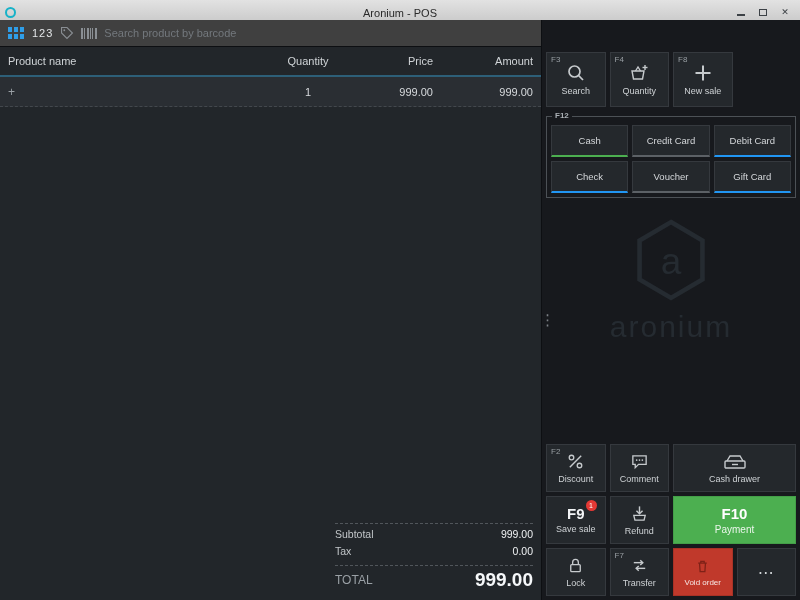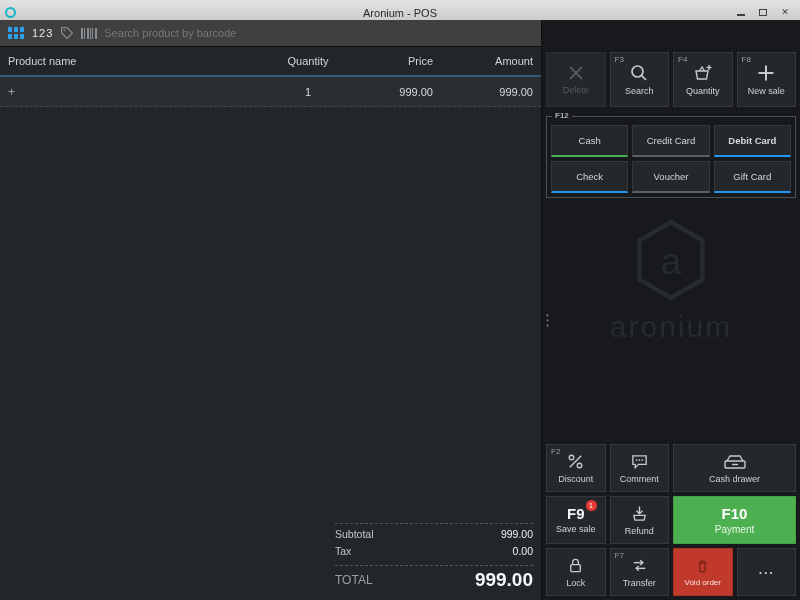--- a/index.html
+++ b/index.html
@@ -175,27 +175,20 @@
           <span class="tv">999.00</span>
         </div>
       </div>
     </div>
   </div>
 
   <div class="right">
     <div class="drag-handle">⋮</div>
 
     <div class="top-actions">
-      <div class="btn disabled">
-        <svg width="18" height="18" viewBox="0 0 18 18">
-          <line x1="3" y1="3" x2="15" y2="15" stroke="currentColor" stroke-width="2"></line>
-          <line x1="15" y1="3" x2="3" y2="15" stroke="currentColor" stroke-width="2"></line>
-        </svg>
-        <span class="blabel">Delete</span>
-      </div>
       <div class="btn">
         <span class="fkey">F3</span>
         <svg width="20" height="20" viewBox="0 0 20 20">
           <circle cx="8.5" cy="8.5" r="5.5" fill="none" stroke="currentColor" stroke-width="1.7"></circle>
           <line x1="12.7" y1="12.7" x2="17" y2="17" stroke="currentColor" stroke-width="1.7"></line>
         </svg>
         <span class="blabel">Search</span>
       </div>
       <div class="btn">
         <span class="fkey">F4</span>
@@ -215,21 +208,21 @@
         </svg>
         <span class="blabel">New sale</span>
       </div>
     </div>
 
     <div class="pay-group">
       <span class="legend">F12</span>
       <div class="pay-grid">
         <div class="pay-btn" style="border-bottom-color: rgb(76, 175, 80);">Cash</div>
         <div class="pay-btn" style="border-bottom-color: rgb(92, 97, 102);">Credit Card</div>
-        <div class="pay-btn" style="border-bottom-color: rgb(33, 150, 243); font-weight: bold;">Debit Card</div>
+        <div class="pay-btn" style="border-bottom-color: rgb(33, 150, 243);">Debit Card</div>
         <div class="pay-btn" style="border-bottom-color: rgb(33, 150, 243);">Check</div>
         <div class="pay-btn" style="border-bottom-color: rgb(92, 97, 102);">Voucher</div>
         <div class="pay-btn" style="border-bottom-color: rgb(33, 150, 243);">Gift Card</div>
       </div>
     </div>
 
     <div class="watermark">
       <svg width="74" height="84" viewBox="0 0 80 90">
         <polygon points="40,4 74,24 74,66 40,86 6,66 6,24" fill="none" stroke="#252b31" stroke-width="5"></polygon>
         <text x="40" y="60" font-size="40" fill="#252b31" text-anchor="middle" font-family="Liberation Sans, sans-serif">a</text>

